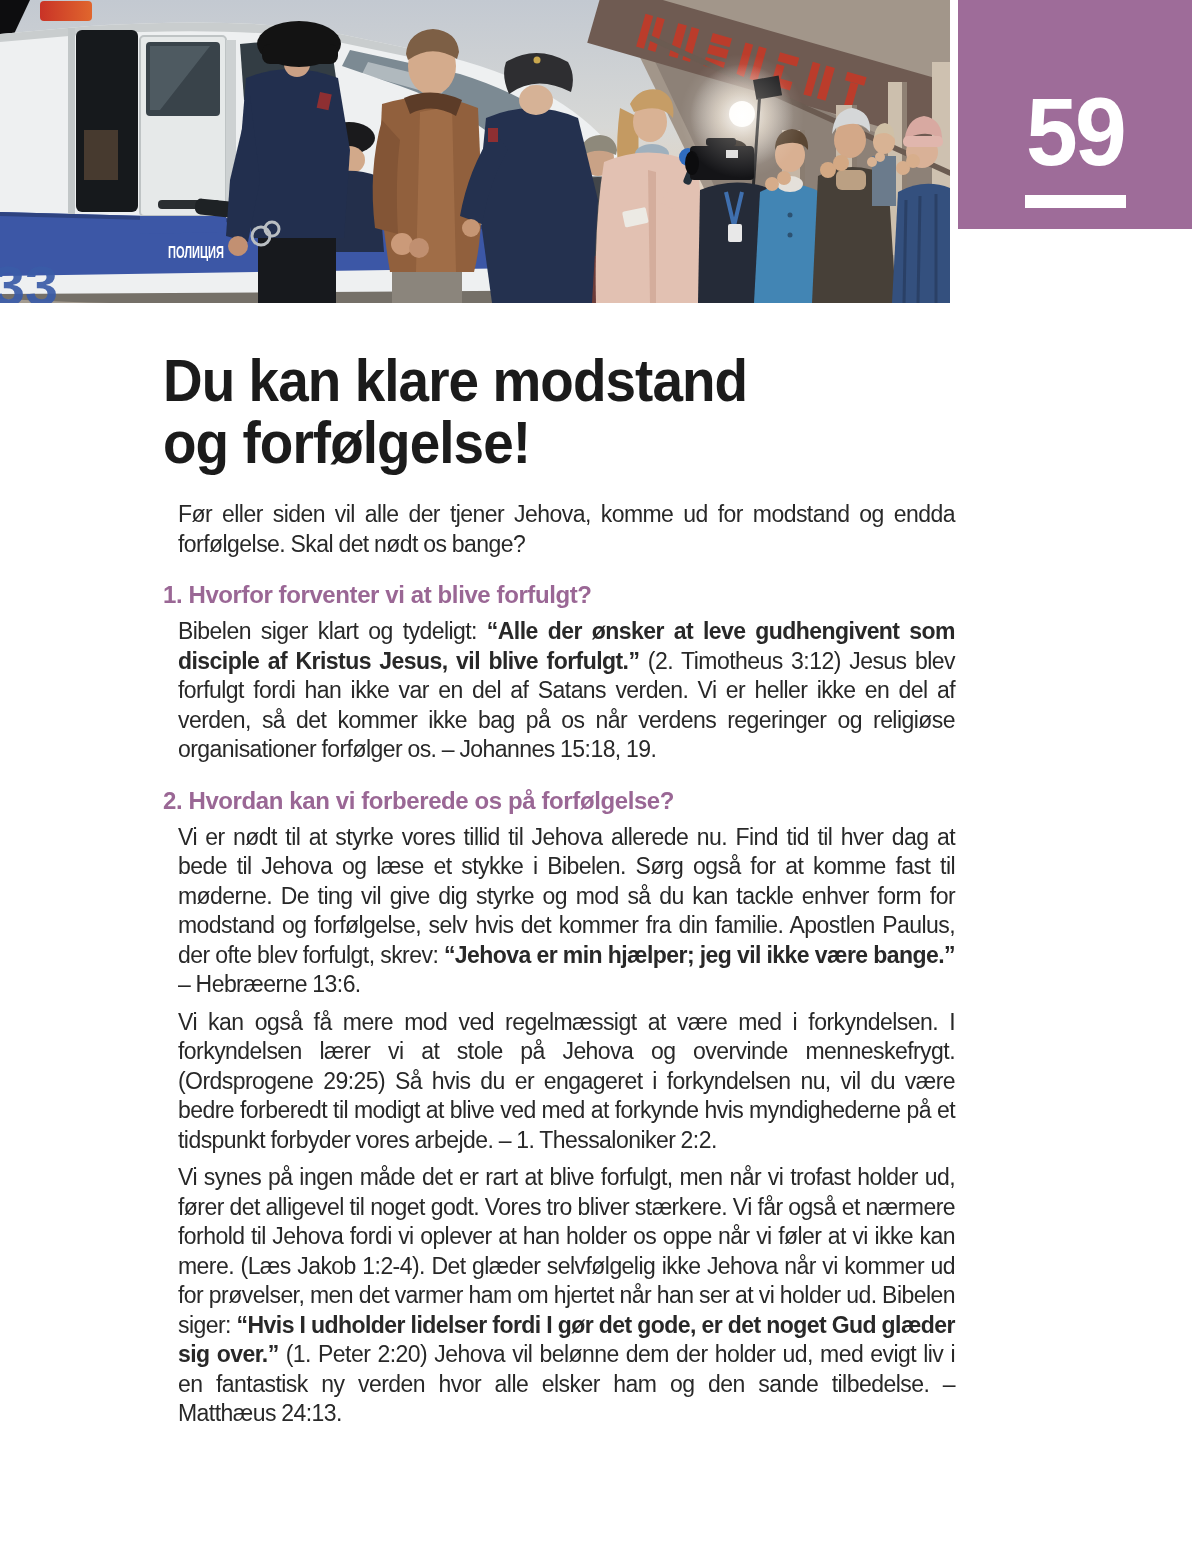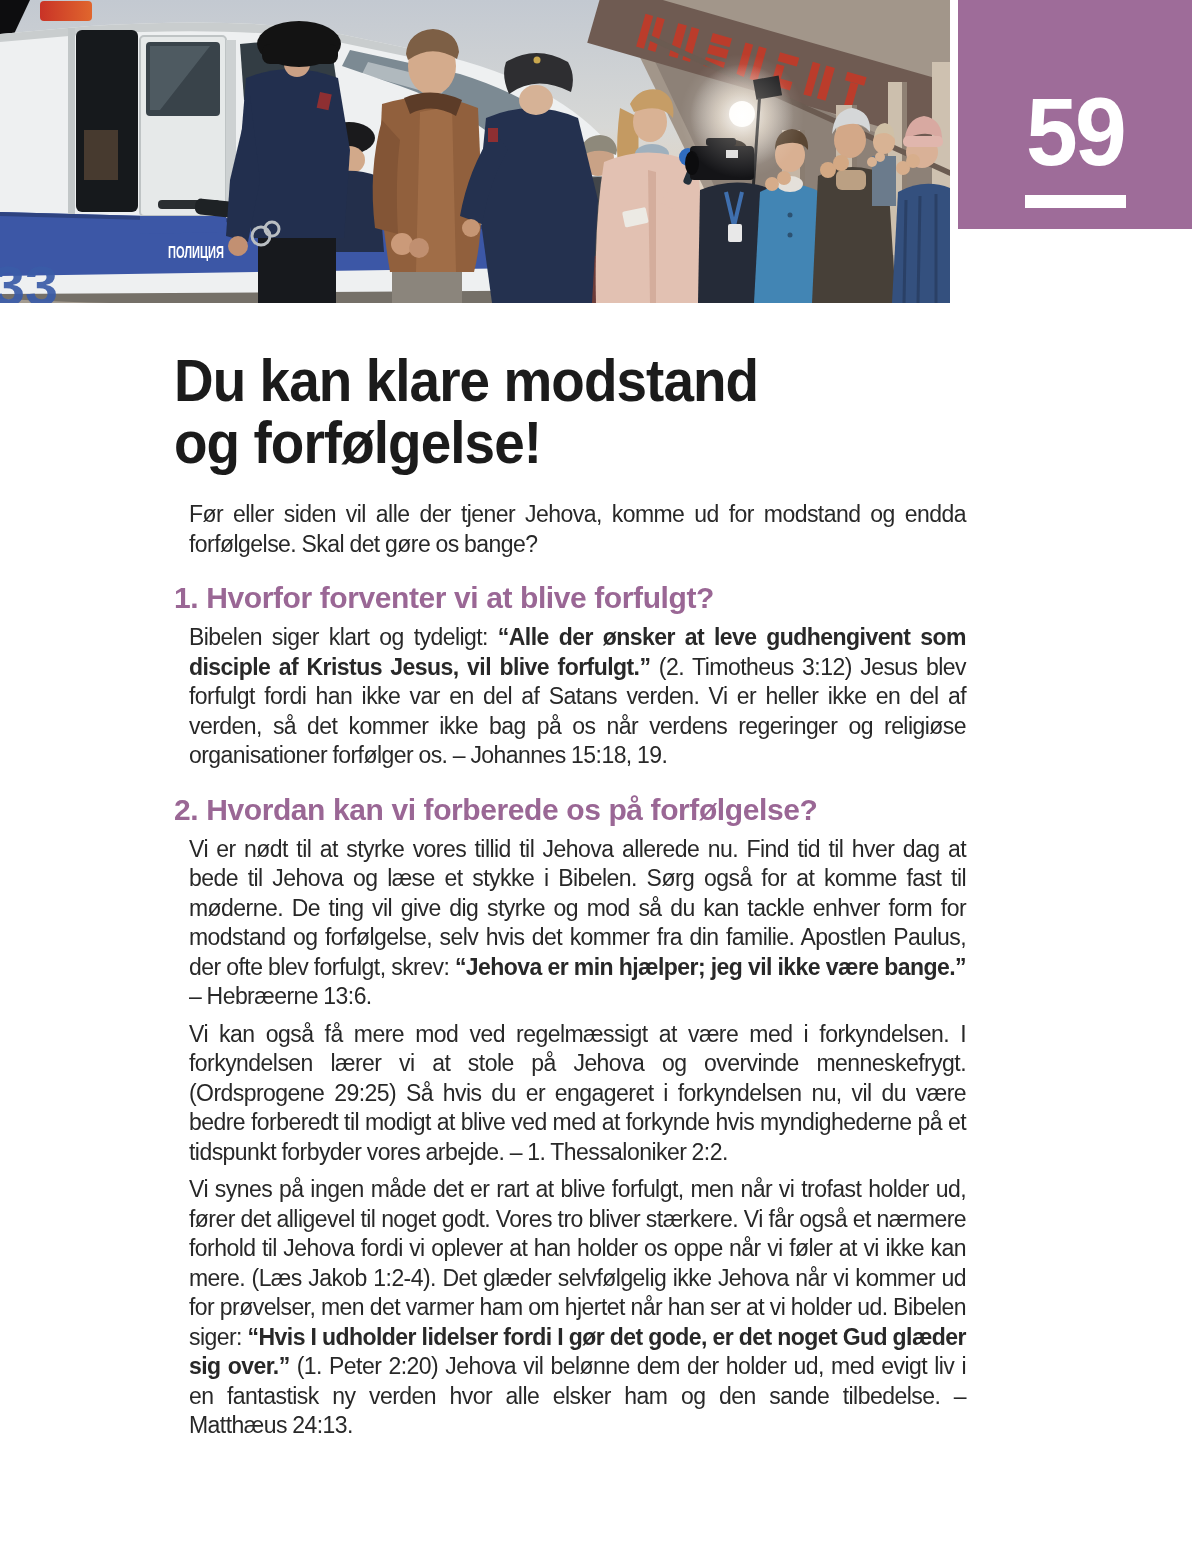--- a/index.html
+++ b/index.html
@@ -4,27 +4,27 @@
 <style>
   html,body{margin:0;padding:0;background:#ffffff;}
   .page{position:relative;width:1200px;height:1543px;background:#fff;overflow:hidden;
         font-family:"Liberation Sans",sans-serif;}
   .hero{position:absolute;left:0;top:0;width:1200px;height:303px;}
   .hero-photo{position:absolute;left:0;top:0;width:950px;height:303px;overflow:hidden;}
   .badge{position:absolute;left:958px;top:0;width:234px;height:229px;background:var(--accent,#9e6c99);}
   .badge-number{color:#fff;font-size:96px;font-weight:bold;line-height:1;text-align:center;
                 margin-top:84px;letter-spacing:-3px;transform:scaleX(0.97);}
   .badge-bar{width:101px;height:13px;background:#fff;margin:15px auto 0 auto;}
-  .content{position:absolute;left:174px;top:303px;width:794px;}
+  .content{position:absolute;left:163px;top:303px;width:794px;}
   .title{font-size:59px;line-height:62px;font-weight:bold;color:#1b1b1b;margin:47px 0 0 0;
          letter-spacing:-1px;transform:scaleX(0.93);transform-origin:left top;}
   .bodytext{width:777px;font-size:23px;line-height:29.5px;color:#282828;text-align:justify;
             letter-spacing:-0.55px;word-spacing:-0.5px;}
   .intro{margin:26px 0 0 15px;}
-  .question{font-size:30px;font-weight:bold;color:var(--accent-heading,#9a6795);
+  .question{font-size:24px;font-weight:bold;color:var(--accent-heading,#9a6795);
             letter-spacing:-0.4px;margin:22px 0 0 0;}
   .para{margin:8px 16px 0 15px;}
   .para b,.question b{font-weight:bold;}
 </style>
 </head>
 <body>
 
 <div class="page">
 
   <div class="hero">
@@ -254,21 +254,21 @@
 
     <div class="badge">
       <div class="badge-number">59</div>
       <div class="badge-bar"></div>
     </div>
   </div>
 
   <div class="content">
     <h1 class="title"><span>Du kan klare modstand</span><br><span>og forfølgelse!</span></h1>
 
-    <p class="bodytext intro">Før eller siden vil alle der tjener Jehova, komme ud for modstand og endda forfølgelse. Skal det gøre os bange?</p>
+    <p class="bodytext intro">Før eller siden vil alle der tjener Jehova, komme ud for modstand og endda forfølgelse. Skal det nødt os bange?</p>
 
     <h2 class="question">1. Hvorfor forventer vi at blive forfulgt?</h2>
     <p class="bodytext para"><span>Bibelen siger klart og tydeligt: </span><b>“Alle der ønsker at leve gudhengivent som disciple af Kristus Jesus, vil blive forfulgt.”</b><span> (2. Timotheus 3:12) Jesus blev forfulgt fordi han ikke var en del af Satans verden. Vi er heller ikke en del af verden, så det kommer ikke bag på os når verdens regeringer og religiøse organisationer forfølger os. – Johannes 15:18, 19.</span></p>
 
     <h2 class="question">2. Hvordan kan vi forberede os på forfølgelse?</h2>
     <p class="bodytext para"><span>Vi er nødt til at styrke vores tillid til Jehova allerede nu. Find tid til hver dag at bede til Jehova og læse et stykke i Bibelen. Sørg også for at komme fast til møderne. De ting vil give dig styrke og mod så du kan tackle enhver form for modstand og forfølgelse, selv hvis det kommer fra din familie. Apostlen Paulus, der ofte blev forfulgt, skrev: </span><b>“Jehova er min hjælper; jeg vil ikke være bange.”</b><span> – Hebræerne 13:6.</span></p>
     <p class="bodytext para"><span>Vi kan også få mere mod ved regelmæssigt at være med i forkyndelsen. I forkyndelsen lærer vi at stole på Jehova og overvinde menneskefrygt. (Ordsprogene 29:25) Så hvis du er engageret i forkyndelsen nu, vil du være bedre forberedt til modigt at blive ved med at forkynde hvis myndighederne på et tidspunkt forbyder vores arbejde. – 1. Thessaloniker 2:2.</span></p>
 
     <p class="bodytext para"><span>Vi synes på ingen måde det er rart at blive forfulgt, men når vi trofast holder ud, fører det alligevel til noget godt. Vores tro bliver stærkere. Vi får også et nærmere forhold til Jehova fordi vi oplever at han holder os oppe når vi føler at vi ikke kan mere. (Læs Jakob 1:2-4). Det glæder selvfølgelig ikke Jehova når vi kommer ud for prøvelser, men det varmer ham om hjertet når han ser at vi holder ud. Bibelen siger: </span><b>“Hvis I udholder lidelser fordi I gør det gode, er det noget Gud glæder sig over.”</b><span> (1. Peter 2:20) Jehova vil belønne dem der holder ud, med evigt liv i en fantastisk ny verden hvor alle elsker ham og den sande tilbedelse. – Matthæus 24:13.</span></p>
   </div>

